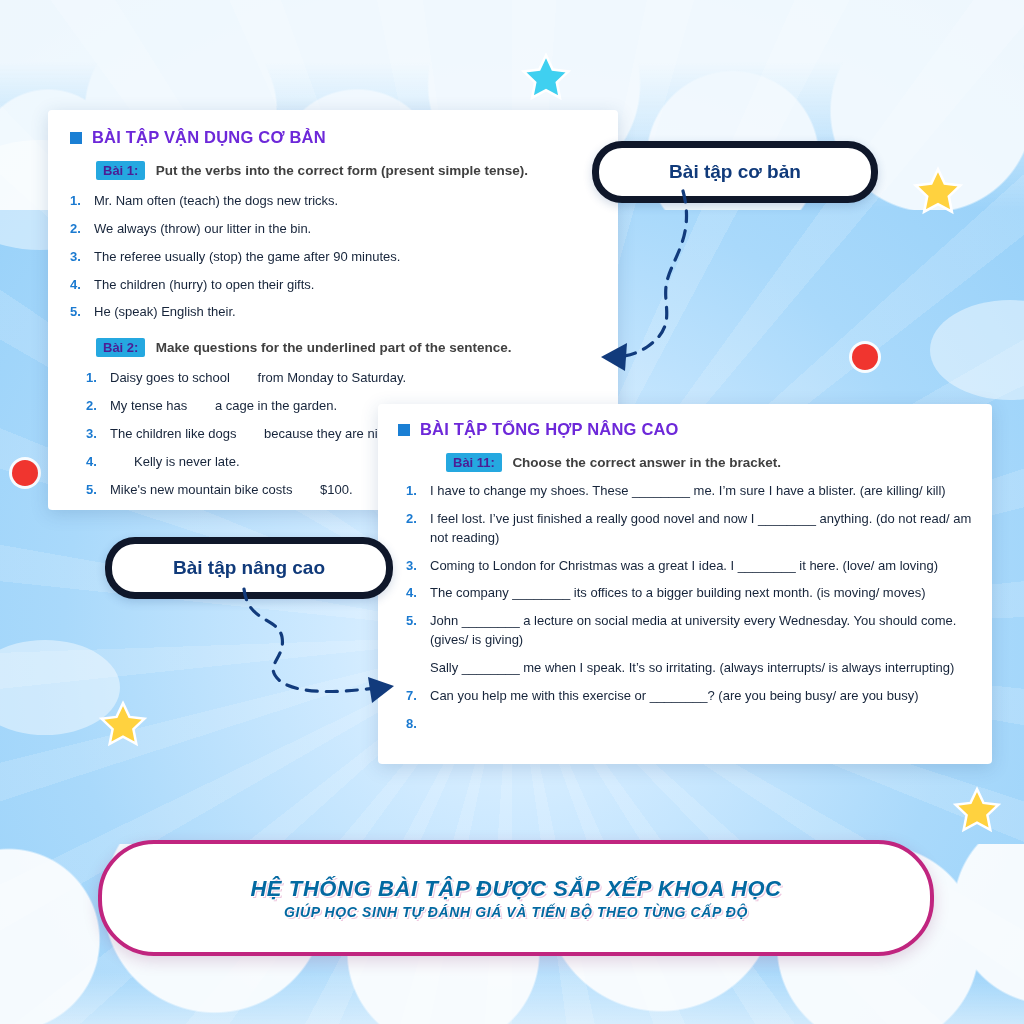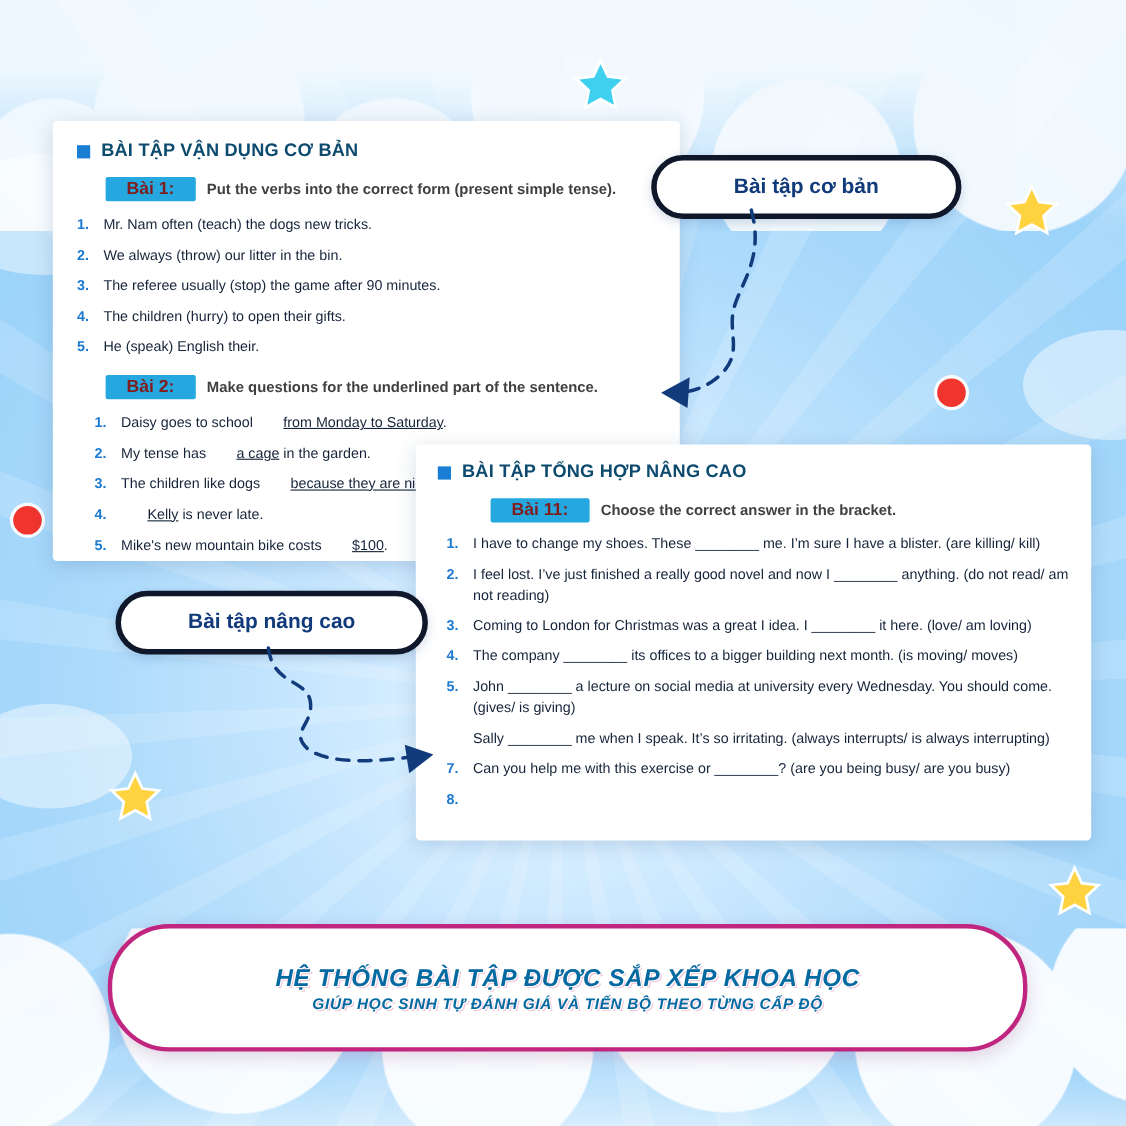--- a/index.html
+++ b/index.html
@@ -53,38 +53,38 @@
   .dot{position:absolute;border-radius:50%;background:#f0352f;box-shadow:0 0 0 3px rgba(255,255,255,.9);}
 
   
   .card{
     position:absolute;background:#fff;border-radius:4px;
     box-shadow:0 4px 18px rgba(40,80,130,.18);
   }
   .card-head{display:flex;align-items:center;gap:10px;}
   .sq{width:12px;height:12px;background:#1a7fd4;display:inline-block;}
   .card-title{
-    color:#0c4a6e;font-weight:bold;font-size:16.5px;letter-spacing:.2px;
+    color:#6d28d9;font-weight:bold;font-size:16.5px;letter-spacing:.2px;
   }
   .tagline{
-    display:inline-block;background:#25a8e0;color:#7f1d1d;font-weight:bold;
-    font-size:16px;padding:2px 19px;border-radius:2px;margin-right:6px;
+    display:inline-block;background:#25a8e0;color:#4c1d95;font-weight:bold;
+    font-size:13px;padding:2px 7px;border-radius:2px;margin-right:6px;
   }
   .subhead{color:#404040;font-weight:bold;font-size:13.5px;}
   ol.qs{list-style:none;margin:0;padding:0;}
   ol.qs li{
     display:flex;gap:10px;align-items:flex-start;
     font-size:13px;color:#16243a;line-height:1.45;margin-bottom:9px;
   }
   ol.qs li .num{color:#1b7ad0;font-weight:bold;min-width:14px;text-align:left;}
-  .u{text-decoration:underline;padding-left:24px;}
+  .u{padding-left:24px;}
 
   
   .pill{
-    position:absolute;background:#fff;border:5px solid #0f172a;border-radius:30px;
+    position:absolute;background:#fff;border:7px solid #0f172a;border-radius:30px;
     color:#103a7a;font-weight:bold;display:flex;align-items:center;justify-content:center;
     box-shadow:0 3px 10px rgba(30,70,130,.20);
   }
 
   
   .banner{
     position:absolute;left:98px;top:840px;width:828px;height:108px;
     background:#fff;border:4px solid #c0257f;border-radius:56px;
     display:flex;flex-direction:column;align-items:center;justify-content:center;
     box-shadow:0 5px 16px rgba(120,20,90,.18);

